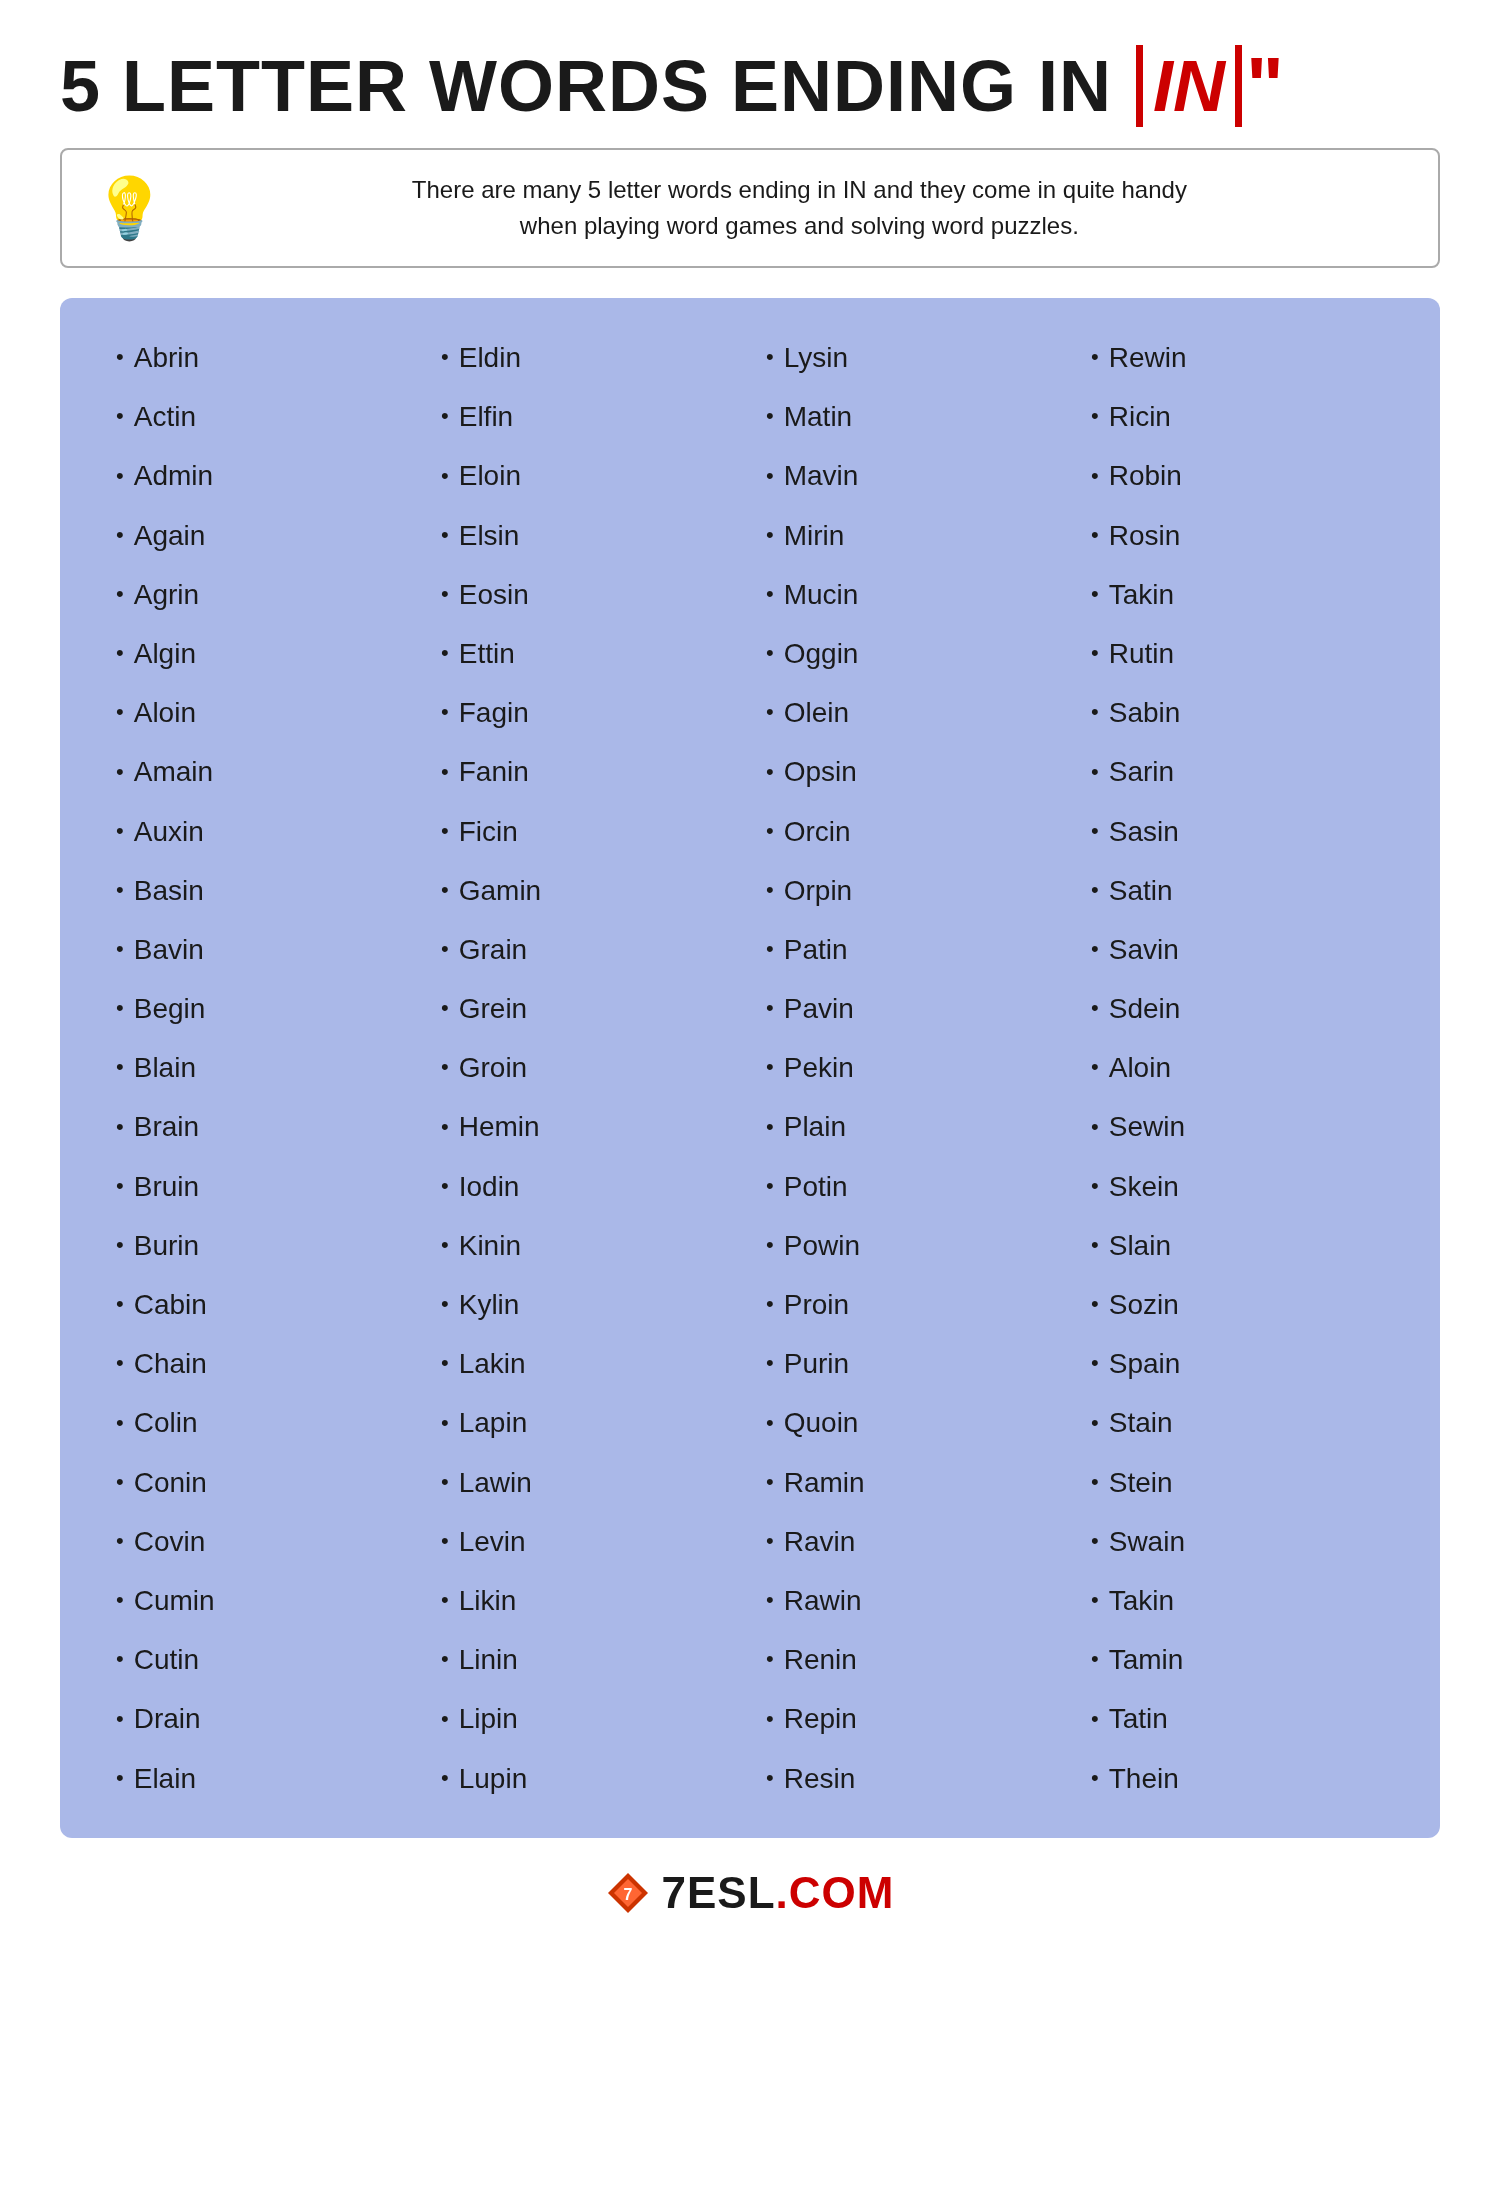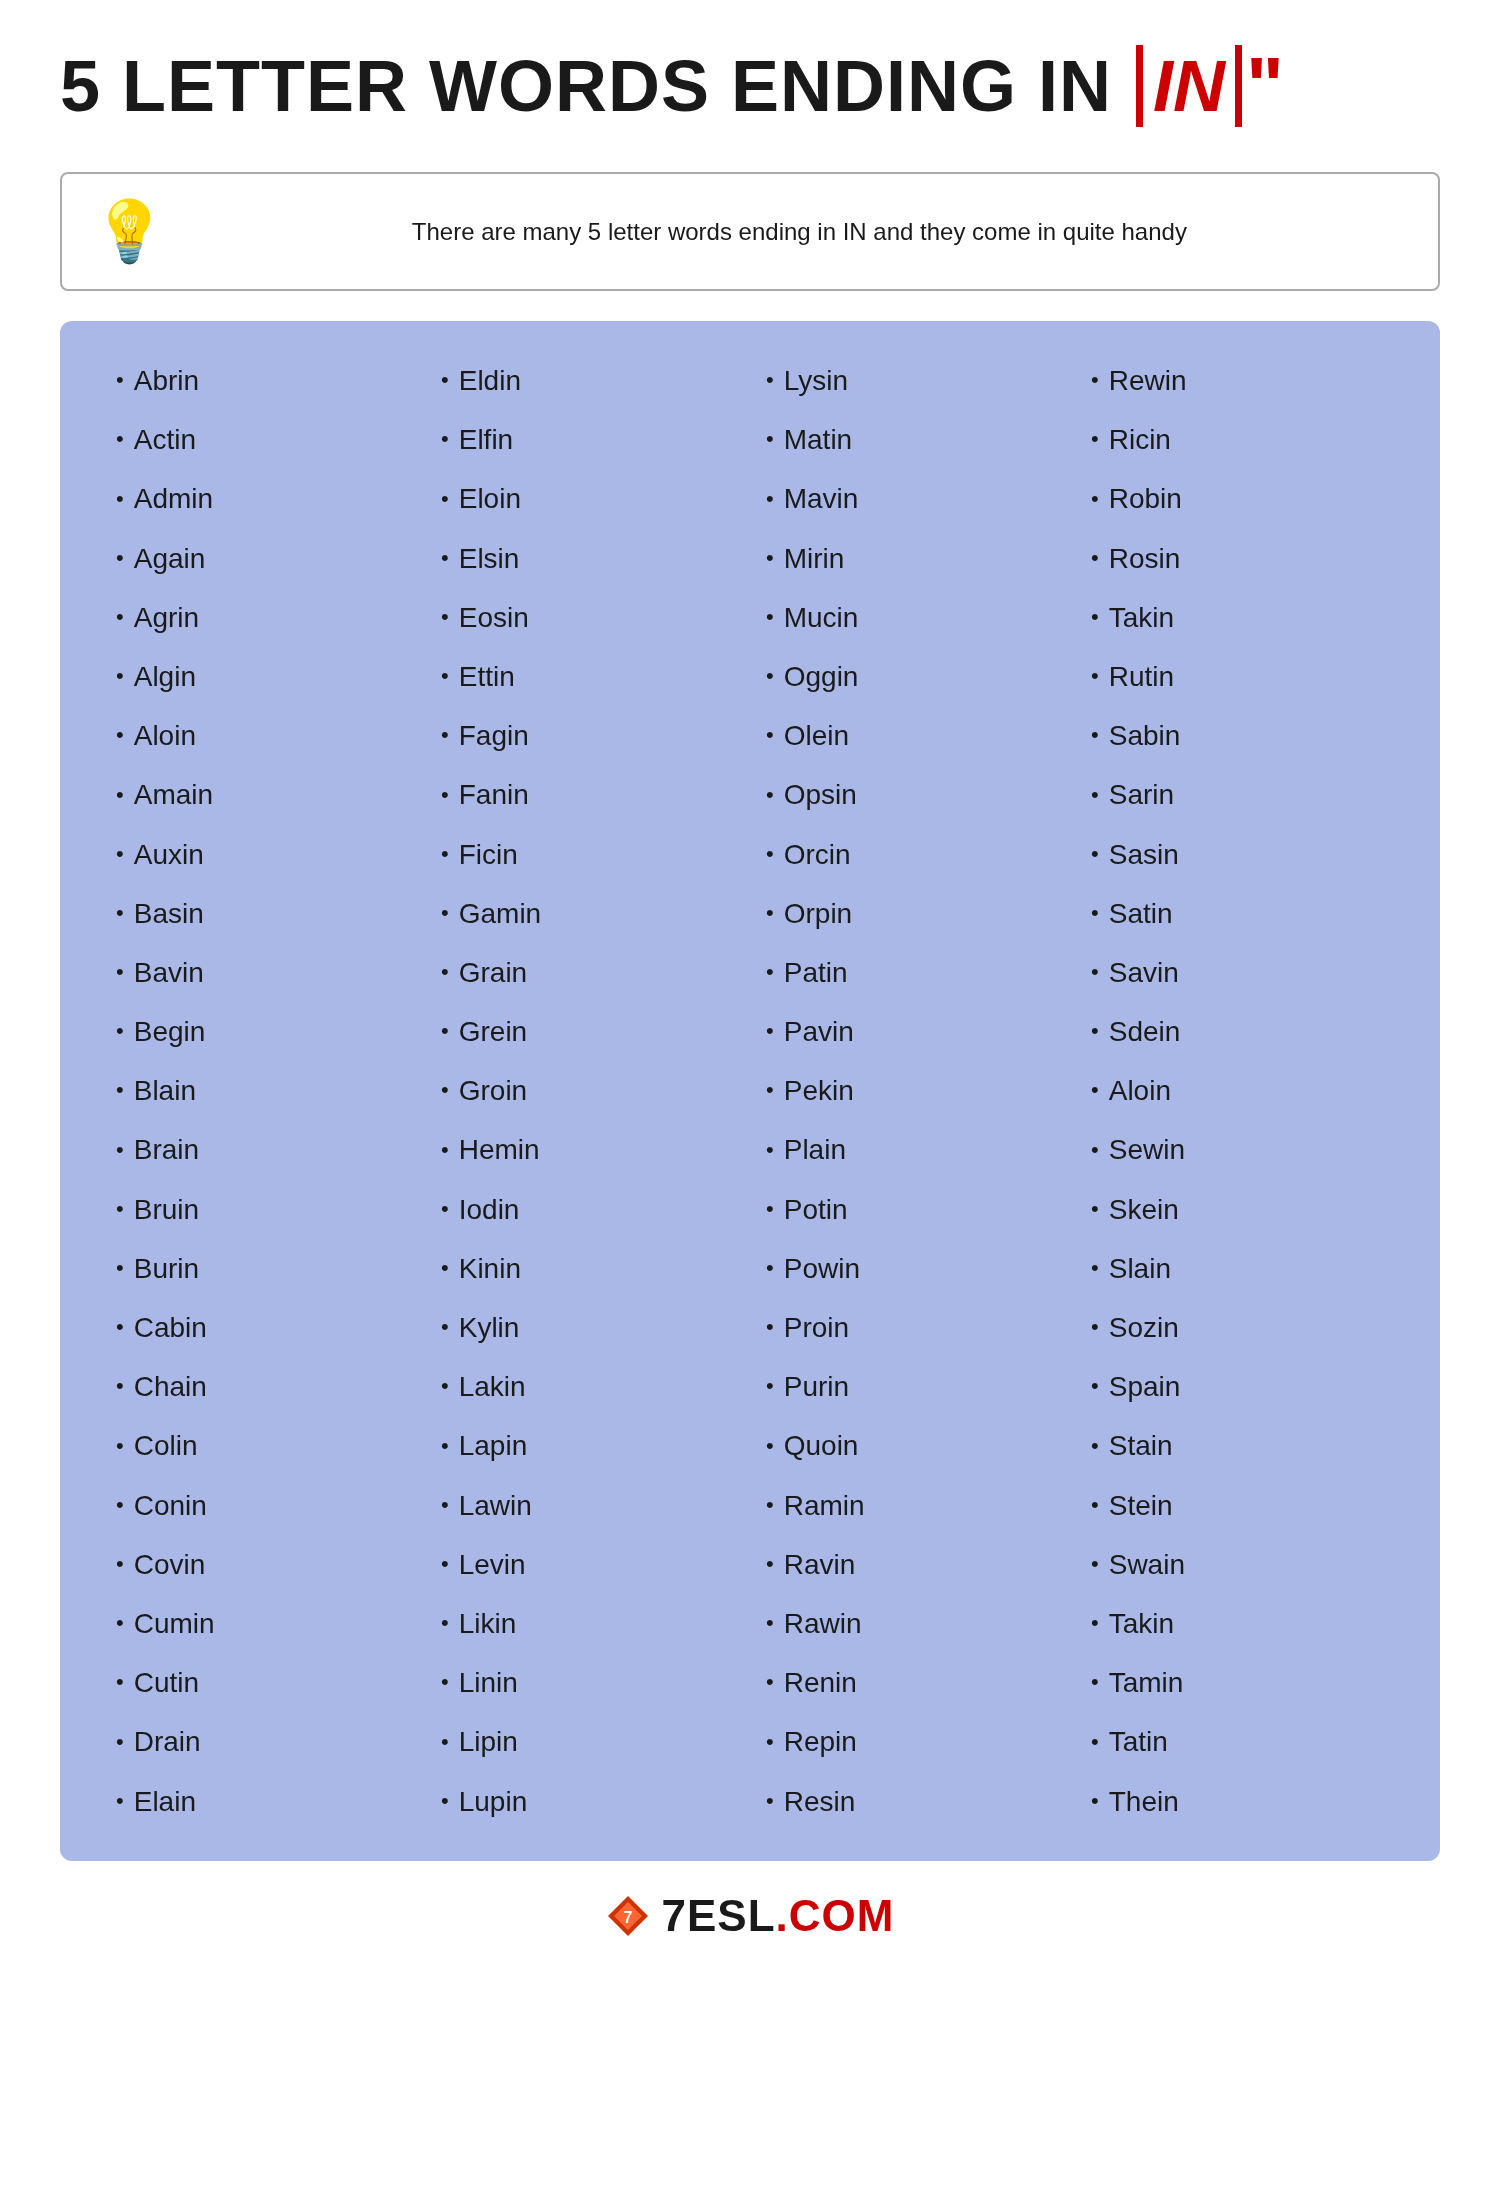--- a/index.html
+++ b/index.html
@@ -7,21 +7,21 @@
       width: 1500px;
       min-height: 2200px;
       background: #fff;
       font-family: Arial, sans-serif;
       padding: 40px 60px 60px 60px;
     }
 
     .title-area {
       display: flex;
       align-items: center;
-      margin-bottom: 40px;
+      margin-bottom: 16px;
       flex-wrap: wrap;
     }
 
     .title-text {
       font-size: 72px;
       font-weight: 900;
       color: #1a1a1a;
       letter-spacing: 1px;
       margin-right: 16px;
     }
@@ -118,20 +118,21 @@
 <div class="title-area">
   <span class="title-text">5 LETTER WORDS ENDING IN</span>
   <span style="font-size:72px;font-weight:900;color:#cc0000;font-style:italic;border-left:7px solid #cc0000;border-right:7px solid #cc0000;padding:0 10px;margin-left:8px;">IN</span>
   <span style="font-size:80px;font-weight:900;color:#cc0000;margin-left:4px;">"</span>
 </div>
 
 <div class="info-box">
   <div class="bulb-icon">💡</div>
   <div class="info-text">
     <span>There are many 5 letter words ending in IN and they come in quite handy</span><br>
+    <span>when playing word games and solving word puzzles.</span>
   </div>
 </div>
 
 <div class="word-list-wrapper">
   <div class="word-list-container">
     <div class="word-grid" id="word-grid">
     <div class="word-column">
           <div class="word-item">
             <span class="bullet">•</span>
             <span>Abrin</span>

